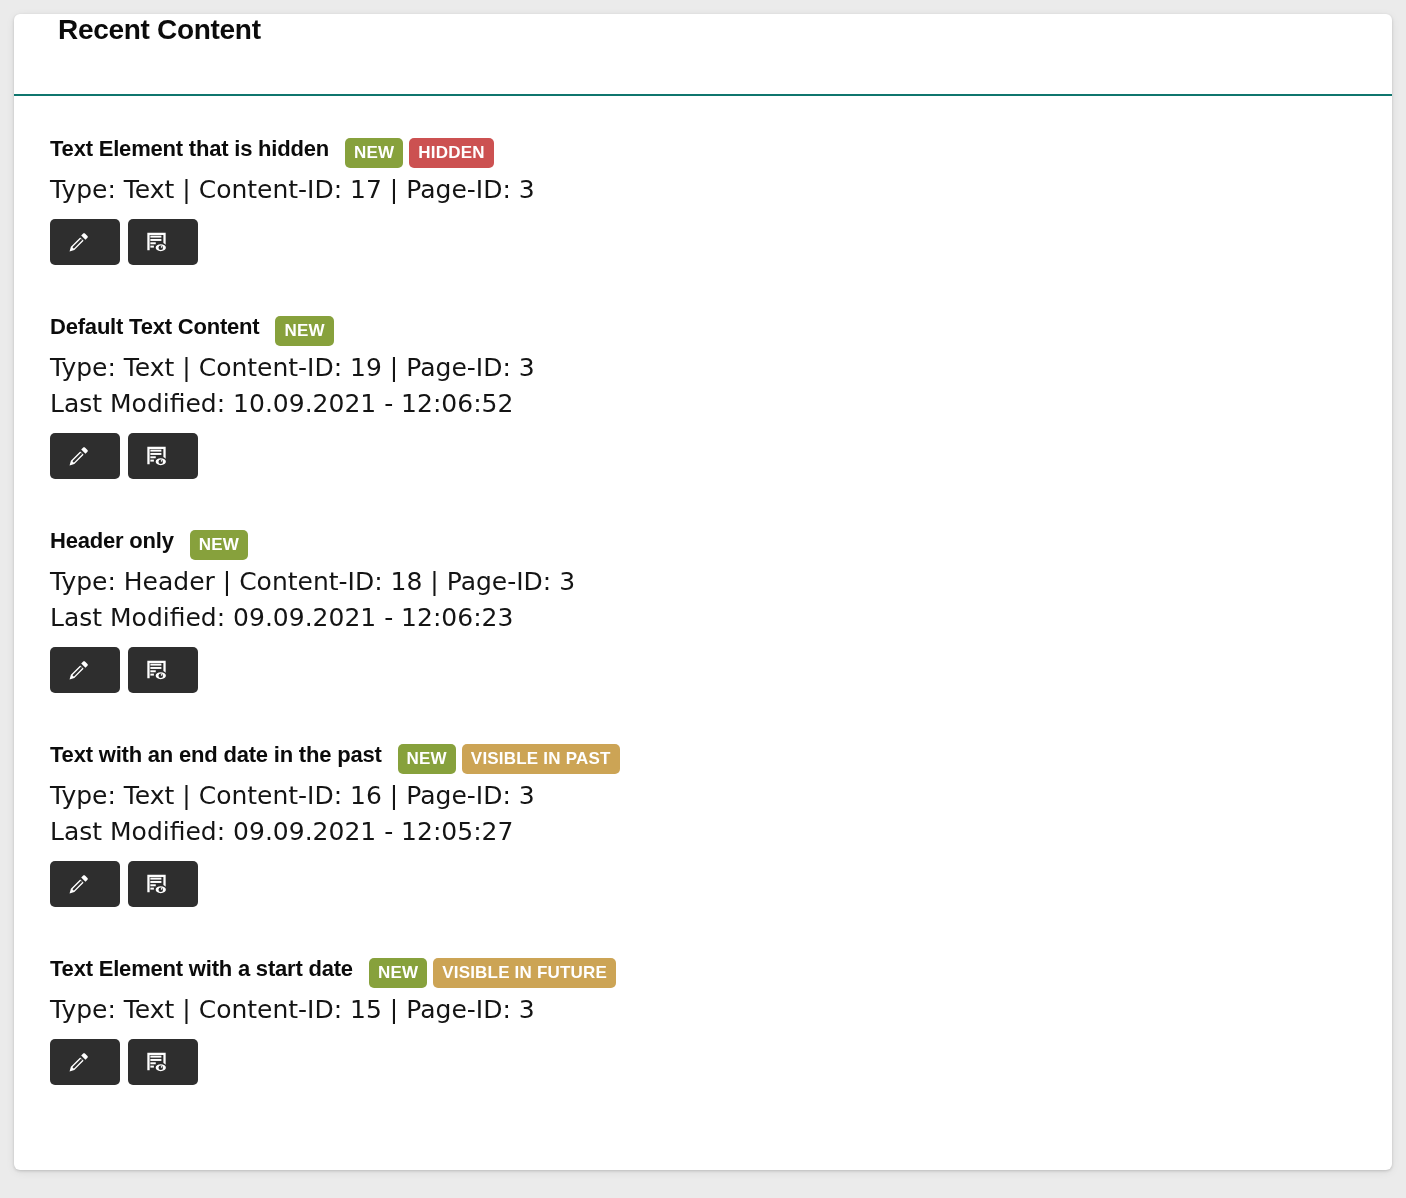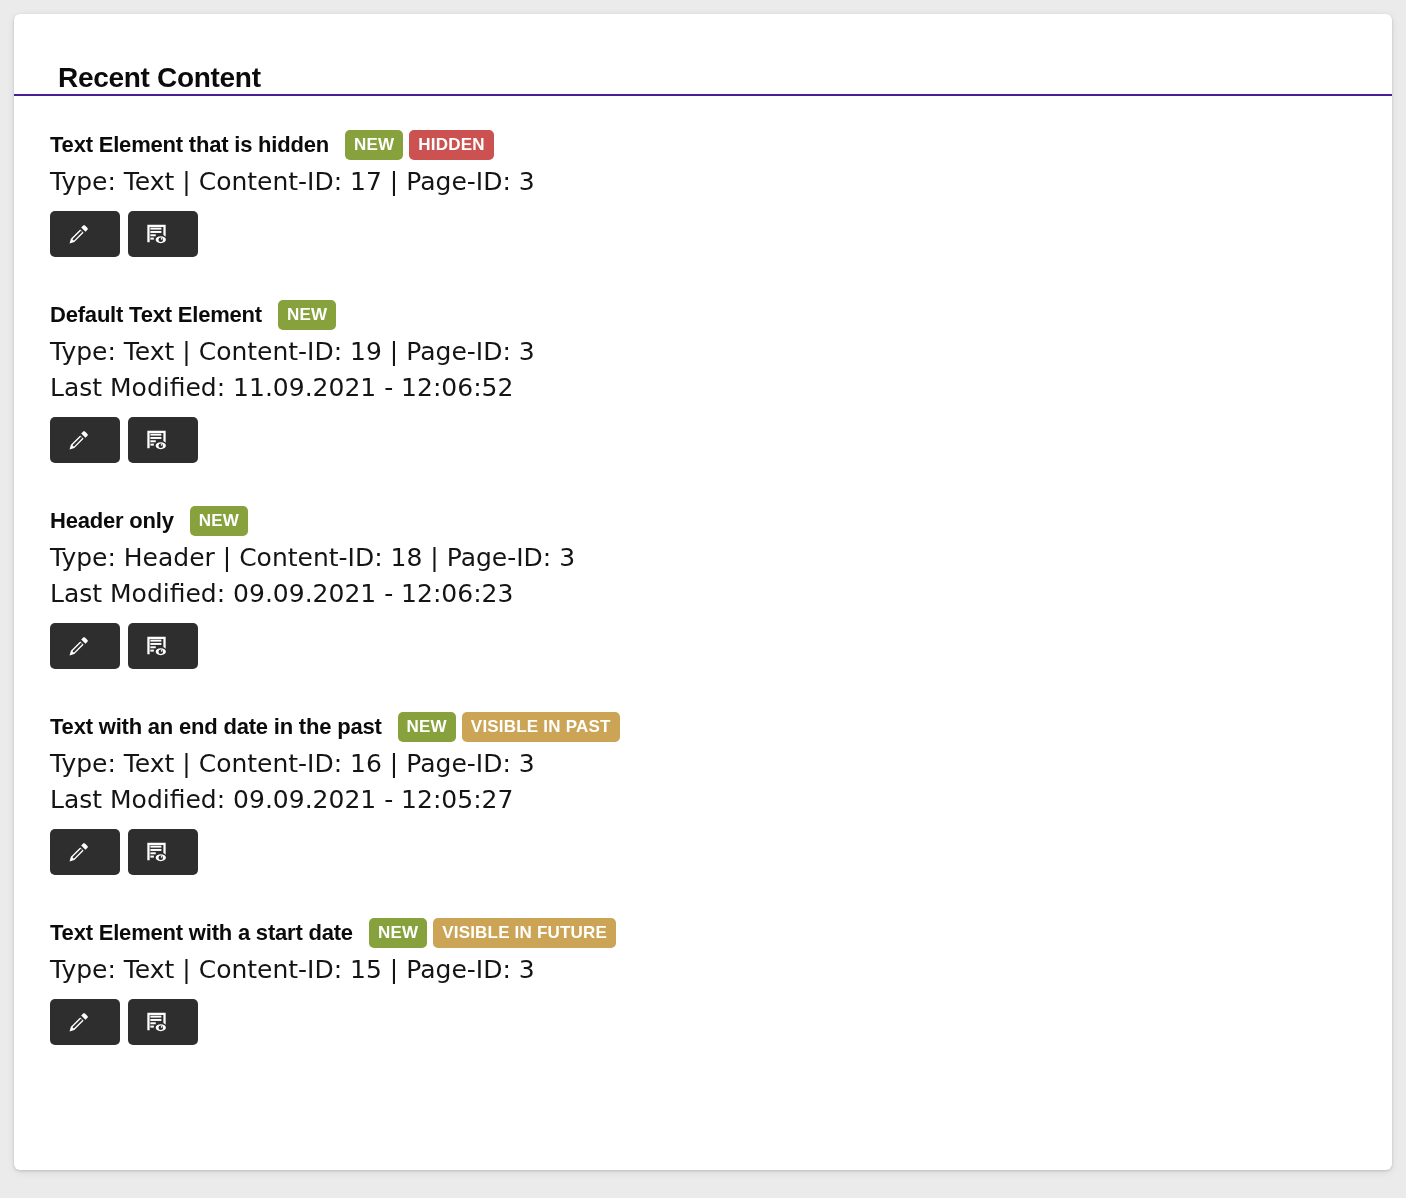--- a/index.html
+++ b/index.html
@@ -21,24 +21,24 @@
     width: 1378px;
     min-height: 1156px;
     background: #ffffff;
     border-radius: 6px;
     box-shadow: 0 1px 3px rgba(0,0,0,0.16), 0 2px 10px rgba(0,0,0,0.07);
     box-sizing: border-box;
   }
 
   .panel-header {
     height: 82px;
-    border-bottom: 2px solid #4c1d95;
+    border-bottom: 2px solid #0f766e;
     box-sizing: border-box;
     display: flex;
-    align-items: flex-end;
+    align-items: flex-start;
     padding-left: 44px;
   }
 
   .panel-title {
     font-family: "Liberation Sans", sans-serif;
     font-weight: bold;
     font-size: 28px;
     letter-spacing: -0.3px;
     color: #0b0b0b;
   }
@@ -81,20 +81,21 @@
     display: inline-block;
     font-family: "Liberation Sans", sans-serif;
     font-weight: bold;
     font-size: 17px;
     line-height: 17px;
     color: #ffffff;
     padding: 6px 9px 7px 9px;
     border-radius: 5px;
     letter-spacing: 0.2px;
     white-space: nowrap;
+    margin-top: 8px;
   }
   .badge-new     { background: #87a13c; }
   .badge-hidden  { background: #cc5151; }
   .badge-past    { background: #cca455; }
   .badge-future  { background: #cca455; }
 
   .item-meta {
     font-family: "DejaVu Sans", sans-serif;
     font-size: 25px;
     line-height: 36px;
@@ -178,27 +179,27 @@
             <circle cx="16.9" cy="16.2" r="0.8" fill="#ffffff"></circle>
           </svg>
         </span>
         <span></span>
       </button>
     </div>
   </div>
 
   <div class="content-item">
     <div class="item-title-row">
-      <div class="item-title">Default Text Element</div>
+      <div class="item-title">Default Text Content</div>
       <div class="badges">
             <span class="badge badge-new">NEW</span>
           </div>
     </div>
     <div class="item-meta">Type: Text | Content-ID: 19 | Page-ID: 3</div>
-    <div class="item-meta">Last Modified: 11.09.2021 - 12:06:52</div>
+    <div class="item-meta">Last Modified: 10.09.2021 - 12:06:52</div>
     <div class="item-actions">
       <button class="btn">
         <span class="btn-icon">
           <svg viewBox="0 0 24 24" width="25" height="25" aria-hidden="true">
             <path fill="#ffffff" d="M3.4 20.6l1.3-4.6 8.9-8.9 3.3 3.3-8.9 8.9-4.6 1.3zm2.6-2.6l2-0.6 7.7-7.7-1.4-1.4-7.7 7.7-0.6 2z"></path>
             <path fill="#ffffff" d="M5.5 16.3l2.2 2.2-3.1 0.9 0.9-3.1z"></path>
             <path fill="#ffffff" d="M14.6 5.3l1.9-1.9c0.5-0.5 1.2-0.5 1.7 0l2.4 2.4c0.5 0.5 0.5 1.2 0 1.7l-1.9 1.9-4.1-4.1z"></path>
           </svg>
         </span>
         <span></span>

